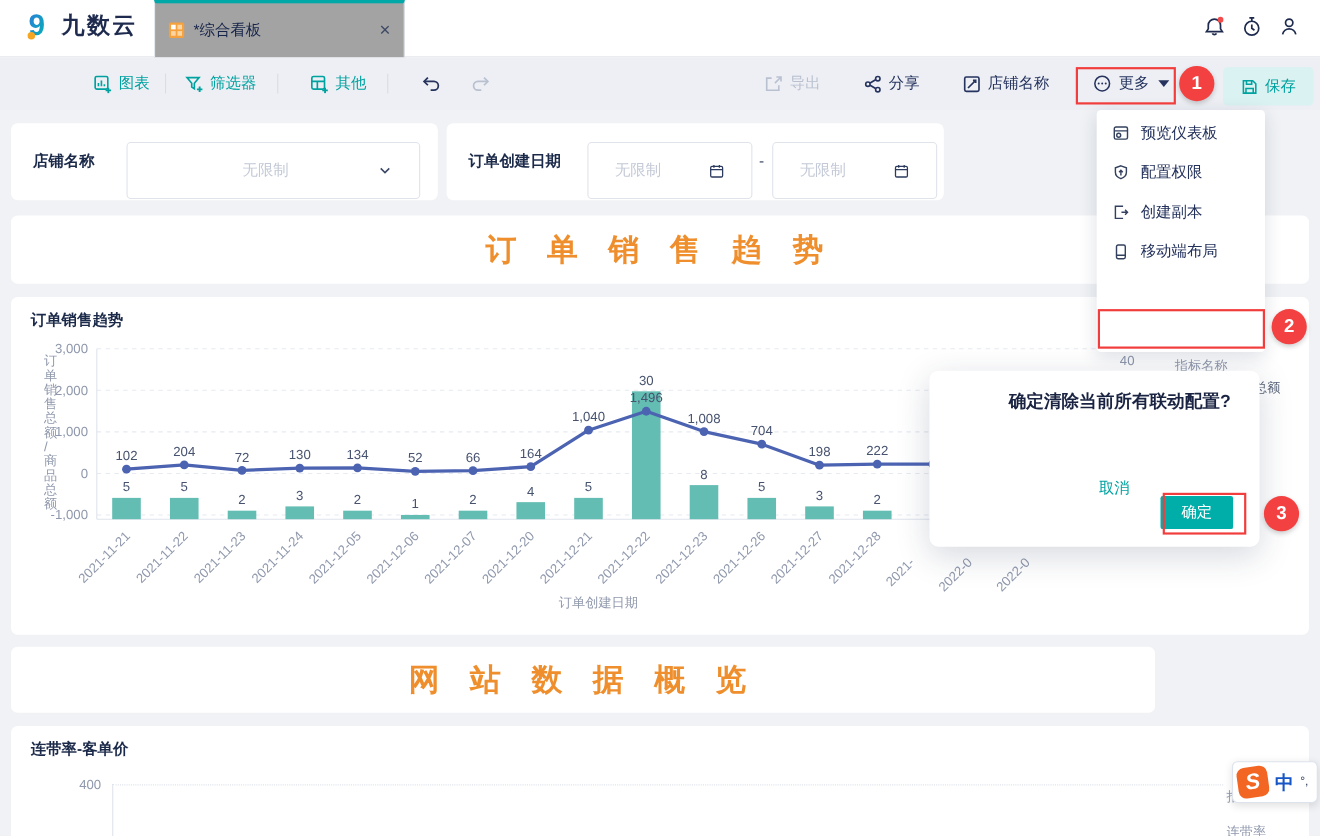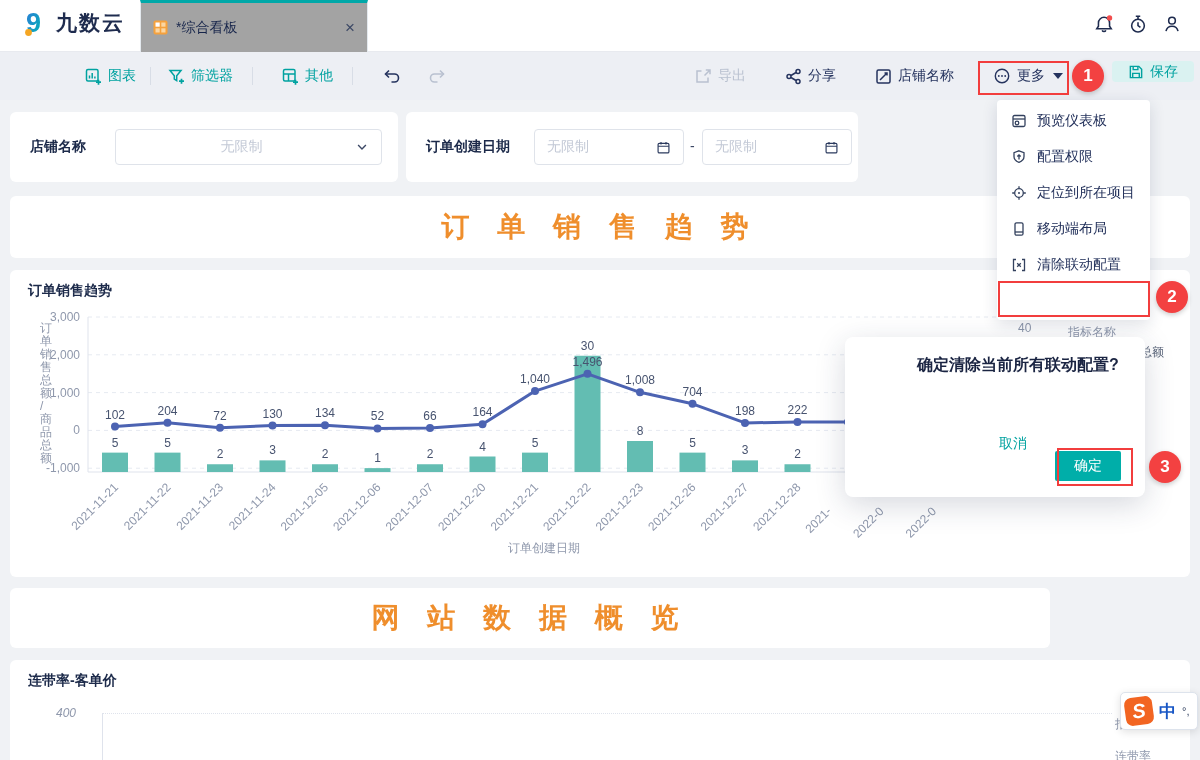--- a/index.html
+++ b/index.html
@@ -17,27 +17,27 @@
   .nav-icons { position:absolute; right:18px; top:14px; display:flex; gap:14px; align-items:center; }
   .nav-icons svg { display:block; }
 
   
   .toolbar { position:absolute; left:0; top:52px; width:1200px; height:48px; background:#edeff4; z-index:4; }
   .tbtn { position:absolute; top:0; height:48px; display:flex; align-items:center; gap:6px; font-size:14px; cursor:pointer; }
   .tbtn.teal { color:#00a2a0; }
   .tbtn.dark { color:#25335e; }
   .tbtn.disabled { color:#b9c1d0; cursor:default; }
   .tb-divider { position:absolute; top:15px; width:1px; height:18px; background:#d8dde6; }
-  .save-btn { position:absolute; left:1112px; top:9px; width:82px; height:21px; background:#daf2f1; border-radius:4px; display:flex; align-items:center; justify-content:center; gap:6px; color:#00a2a0; font-size:14px; cursor:pointer; }
+  .save-btn { position:absolute; left:1112px; top:9px; width:82px; height:35px; background:#daf2f1; border-radius:4px; display:flex; align-items:center; justify-content:center; gap:6px; color:#00a2a0; font-size:14px; cursor:pointer; }
   .caret { width:0; height:0; border-left:5px solid transparent; border-right:5px solid transparent; border-top:6px solid #25335e; margin-left:2px; }
 
   
   .card { position:absolute; background:#fff; border-radius:6px; }
   .filter-label { font-size:14px; font-weight:bold; color:#1c2a4a; }
-  .field { border:1px solid #dfe3ea; border-radius:4px; background:#fff; display:flex; align-items:center; padding:0 12px; height:36px; }
+  .field { border:1px solid #dfe3ea; border-radius:4px; background:#fff; display:flex; align-items:center; padding:0 24px; height:52px; }
   .ph { color:#c3c9d6; font-size:14px; flex:1; }
 
   .section-title { width:100%; text-align:center; font-size:28px; font-weight:bold; color:#ef8e2c; letter-spacing:10px; }
   .chart-title { font-size:14px; font-weight:bold; color:#1c2a4a; }
 
   
   .menu { position:absolute; left:997px; top:100px; width:153px; height:220px; background:#fff; border-radius:4px; box-shadow:0 4px 16px rgba(31,43,80,.14); z-index:30; padding-top:3px; }
   .menu-item { height:36px; display:flex; align-items:center; gap:10px; padding:0 0 0 14px; font-size:14px; color:#22305a; cursor:pointer; }
   .menu-item svg { flex:0 0 auto; }
 
@@ -351,21 +351,21 @@
       <text x="1082" y="113" fill="#5a6579" font-size="12">商品总额</text>
     </svg>
 </div>
 
 <div class="card" style="left:10px; top:588px; width:1040px; height:60px; display:flex; align-items:center;">
   <div class="section-title">网 站 数 据 概 览</div>
 </div>
 
 <div class="card" style="left:10px; top:660px; width:1180px; height:120px;">
   <div class="chart-title abs" style="left:18px; top:12px;">连带率-客单价</div>
-  <span class="axis-tick abs" style="left:46px; top:46px; width:36px; text-align:left;font-style:italic;">400</span>
+  <span class="axis-tick abs" style="left:46px; top:46px; width:36px; text-align:right;">400</span>
   <div class="dotted-grid" style="left:92px; top:53px; width:1010px;"></div>
   <div class="axis-v" style="left:92px; top:53px; height:67px;"></div>
   <span class="legend-text abs" style="left:1105px; top:56px;">指标名称</span>
   <span class="legend-text abs" style="left:1105px; top:88px;">连带率</span>
 </div>
 
 <div class="ime">
   <div class="ime-logo">S</div>
   <span class="ime-mode">中</span>
   <span class="ime-marks">°,</span>
@@ -382,39 +382,31 @@
   </div>
   <div class="menu-item">
     <svg width="16" height="16" viewBox="0 0 16 16" fill="none" stroke="#33415e" stroke-width="1.3">
       <path d="M8 1.8 l5 1.8 v4 c0 3 -2.2 4.8 -5 5.8 c-2.8 -1 -5 -2.8 -5 -5.8 v-4 z"></path>
       <path d="M8 10.5 v-4.5 M6.3 7.5 L8 5.8 L9.7 7.5"></path>
     </svg>
     <span>配置权限</span>
   </div>
   <div class="menu-item">
     <svg width="16" height="16" viewBox="0 0 16 16" fill="none" stroke="#33415e" stroke-width="1.3">
-      <circle cx="8" cy="8" r="4.3"></circle>
-        <circle cx="8" cy="8" r="1" fill="#33415e" stroke="none"></circle>
-      <path d="M8 1.2 v2.4 M8 12.4 v2.4 M1.2 8 h2.4 M12.4 8 h2.4"></path>
-    </svg>
-    <span>定位到所在项目</span>
+      <path d="M10 2.5 h-7 v11 h7"></path>
+      <path d="M8.5 8 h5.5 M11.8 5.8 L14 8 L11.8 10.2"></path>
+    </svg>
+    <span>创建副本</span>
   </div>
   <div class="menu-item">
     <svg width="16" height="16" viewBox="0 0 16 16" fill="none" stroke="#33415e" stroke-width="1.3">
       <rect x="4" y="1.8" width="8" height="12.4" rx="1.5"></rect>
       <path d="M4 11 h8"></path>
     </svg>
     <span>移动端布局</span>
-  </div>
-  <div class="menu-item">
-    <svg width="16" height="16" viewBox="0 0 16 16" fill="none" stroke="#33415e" stroke-width="1.3">
-      <path d="M5 2.5 h-2.5 v11 h2.5 M11 2.5 h2.5 v11 h-2.5"></path>
-      <path d="M6.2 6.2 l3.6 3.6 M9.8 6.2 l-3.6 3.6"></path>
-    </svg>
-    <span>清除联动配置</span>
   </div>
 </div>
 
 <div class="dialog">
   <div class="dialog-title">确定清除当前所有联动配置?</div>
   <div class="dialog-actions">
     <span class="btn-text">取消</span>
     <button class="btn-primary">确定</button>
   </div>
 </div>

